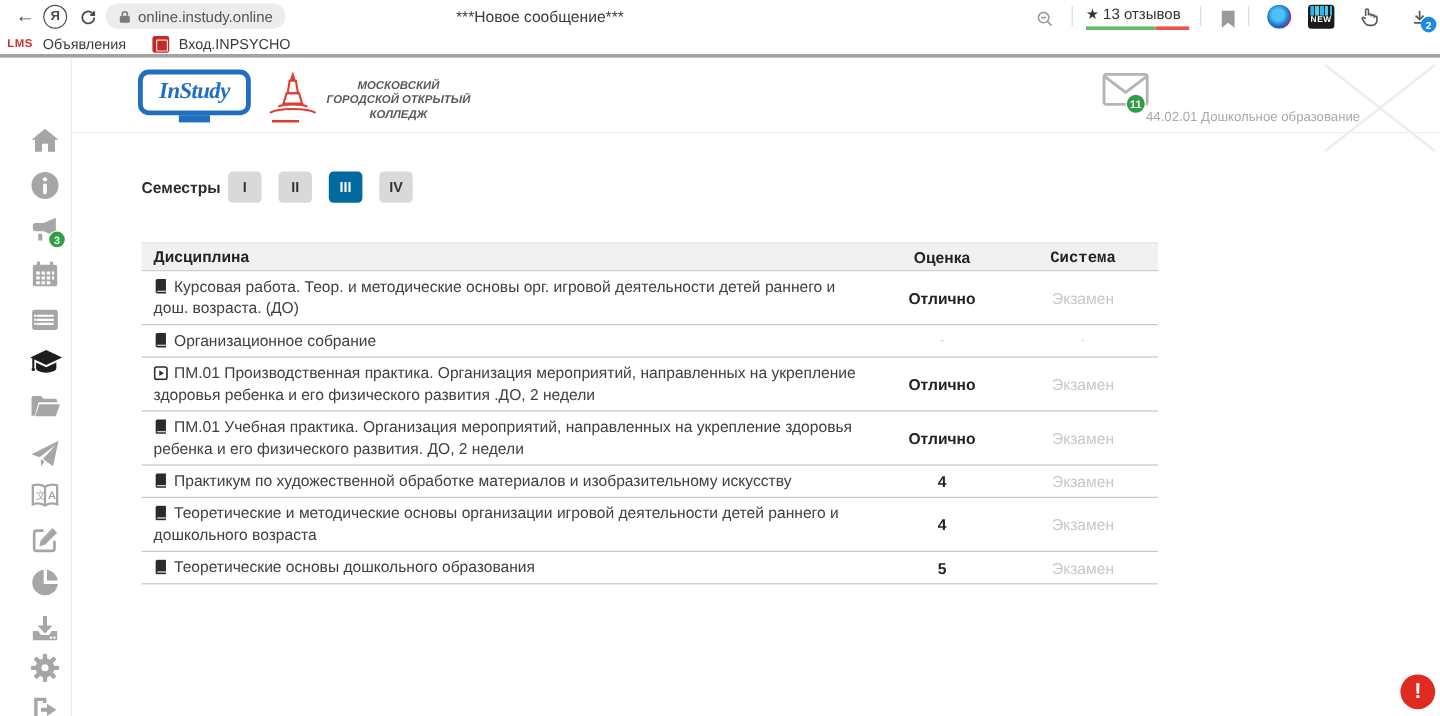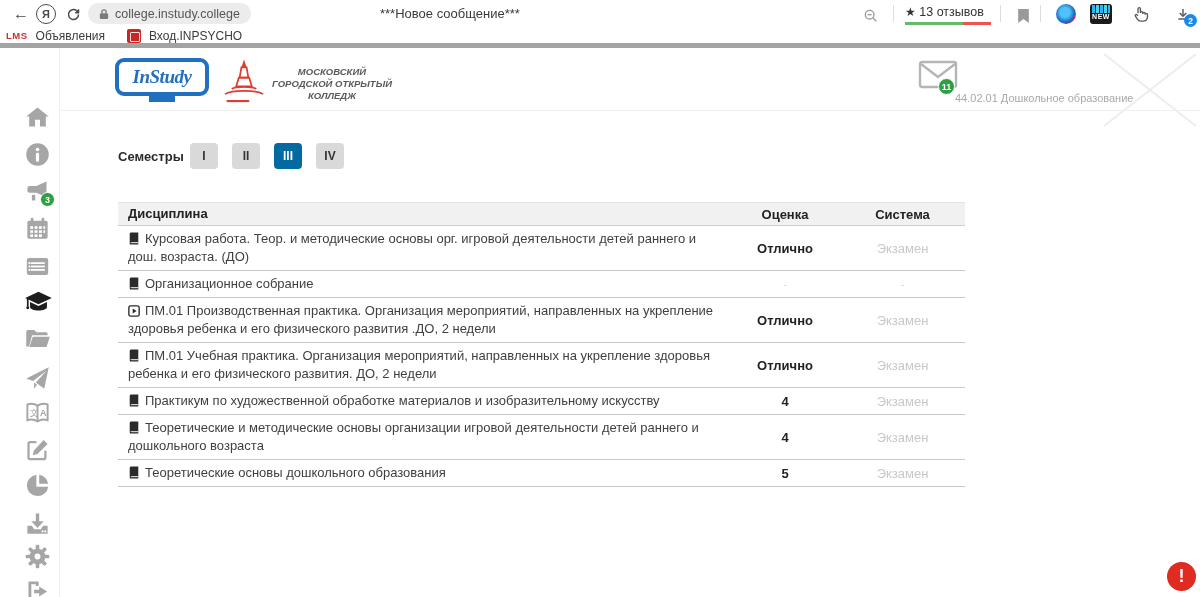--- a/index.html
+++ b/index.html
@@ -26,21 +26,21 @@
     background: radial-gradient(circle at 45% 42%, #4fc3f7 0 30%, #1565c0 62%, transparent 64%),
                 conic-gradient(#ff9800,#e91e63,#3f51b5,#03a9f4,#ff9800); }
   .new-ext { position:absolute; left:1090px; top:4px; width:22px; height:20px; background:#1b1b1b; border-radius:3px; overflow:hidden; }
   .new-ext .px { height:8px; background:repeating-linear-gradient(90deg,#29b6f6 0 3px,#1b1b1b 3px 4px,#4dd0e1 4px 7px,#1b1b1b 7px 8px); margin:1px 2px 0 2px; }
   .new-ext .t { color:#fff; font-size:7px; font-weight:bold; text-align:center; letter-spacing:.5px; }
   .hand { position:absolute; left:1130px; top:3px; }
   .dl { position:absolute; left:1172px; top:4px; }
   .dl-badge { position:absolute; left:1184px; top:14px; width:13px; height:13px; border-radius:50%; background:#1e88e5; color:#fff; font-size:8.5px; font-weight:bold; display:flex; align-items:center; justify-content:center; }
 
   
-  .bookmarks { position:absolute; left:0; top:28px; width:1200px; height:20px; background:#fff; border-bottom:5px solid #a3a3a3; display:flex; align-items:center; gap:8px; padding-left:6px; }
+  .bookmarks { position:absolute; left:0; top:28px; width:1200px; height:20px; background:#fff; border-bottom:3px solid #a3a3a3; display:flex; align-items:center; gap:8px; padding-left:6px; }
   .lms-logo { color:#d32f2f; font-weight:bold; font-size:9.5px; letter-spacing:.5px; }
   .bm-label { font-size:12px; color:#3a3a3a; margin-right:14px; }
   .inp-ico { width:14px; height:14px; background:#c62828; border-radius:2px; position:relative; }
   .inp-ico:after { content:""; position:absolute; left:3px; top:3px; width:8px; height:8px; border:1px solid rgba(255,255,255,.85); border-radius:1px; }
 
   
   .sidebar { position:absolute; left:0; top:48px; width:60px; height:549px; border-right:1px solid #efefef; }
   .s-ico { position:absolute; left:24px; width:27px; height:27px; }
   .s-badge { position:absolute; width:15px; height:15px; border-radius:50%; background:#2f9e44; color:#fff; font-size:9px; font-weight:bold; display:flex; align-items:center; justify-content:center; border:1px solid #fff; }
 
@@ -64,21 +64,21 @@
   .sem-btn.active { background:#0369a1; color:#fff; }
 
   
   .table { position:absolute; left:118px; top:202px; width:847px; }
   .t-head { display:flex; background:#f1f1f1; border-top:1px solid #e3e3e3; border-bottom:1px solid #cfcfcf; height:24px; align-items:center; font-weight:bold; font-size:13px; color:#222; }
   .t-row { display:flex; align-items:center; border-bottom:1px solid #c9c9c9; }
   .c-name { width:612px; padding:4px 14px 4px 10px; font-size:13px; color:#3f3f3f; line-height:18px; }
   .c-grade { width:110px; text-align:center; font-size:13px; font-weight:bold; color:#222; }
   .c-sys { width:125px; text-align:center; font-size:13px; color:#c8c8c8; }
   .t-head .c-name { font-weight:bold; color:#222; padding:0 0 0 10px; }
-  .t-head .c-sys { color:#222; font-weight:bold; }
+  .t-head .c-sys { color:#222; font-weight:bold;font-family:Liberation Mono, monospace; }
   .muted { color:#d5d5d5; font-weight:normal; font-size:11px; }
   .row-ico { display:inline-block; vertical-align:-2px; margin-right:5px; }
 
   
   .alert { position:absolute; left:1167px; top:562px; width:29px; height:29px; border-radius:50%; background:#e02b20; color:#fff; font-weight:bold; font-size:18px; display:flex; align-items:center; justify-content:center; cursor:pointer; }
 
   svg { display:block; }
 </style>
 </head>
 <body>
@@ -93,21 +93,21 @@
       <polyline points="20,4 20,9 15,9"></polyline>
     </svg>
   </div>
   <div class="addr-pill">
     <span>
       <svg width="10" height="12" viewBox="0 0 12 14">
           <rect x="1" y="6" width="10" height="7" rx="1.5" fill="#7a7a7a"></rect>
           <path d="M3.5 6V4.5a2.5 2.5 0 0 1 5 0V6" fill="none" stroke="#7a7a7a" stroke-width="1.6"></path>
         </svg>
     </span>
-    <span>college.instudy.college</span>
+    <span>online.instudy.online</span>
   </div>
   <div class="tab-title">***Новое сообщение***</div>
 
   <div class="nav-ico zoom-out">
     <svg width="16" height="16" viewBox="0 0 24 24" fill="none" stroke="#9a9a9a" stroke-width="2">
       <circle cx="10" cy="10" r="6.5"></circle>
         <line x1="7" y1="10" x2="13" y2="10"></line>
         <line x1="15" y1="15" x2="20" y2="20"></line>
     </svg>
   </div>

